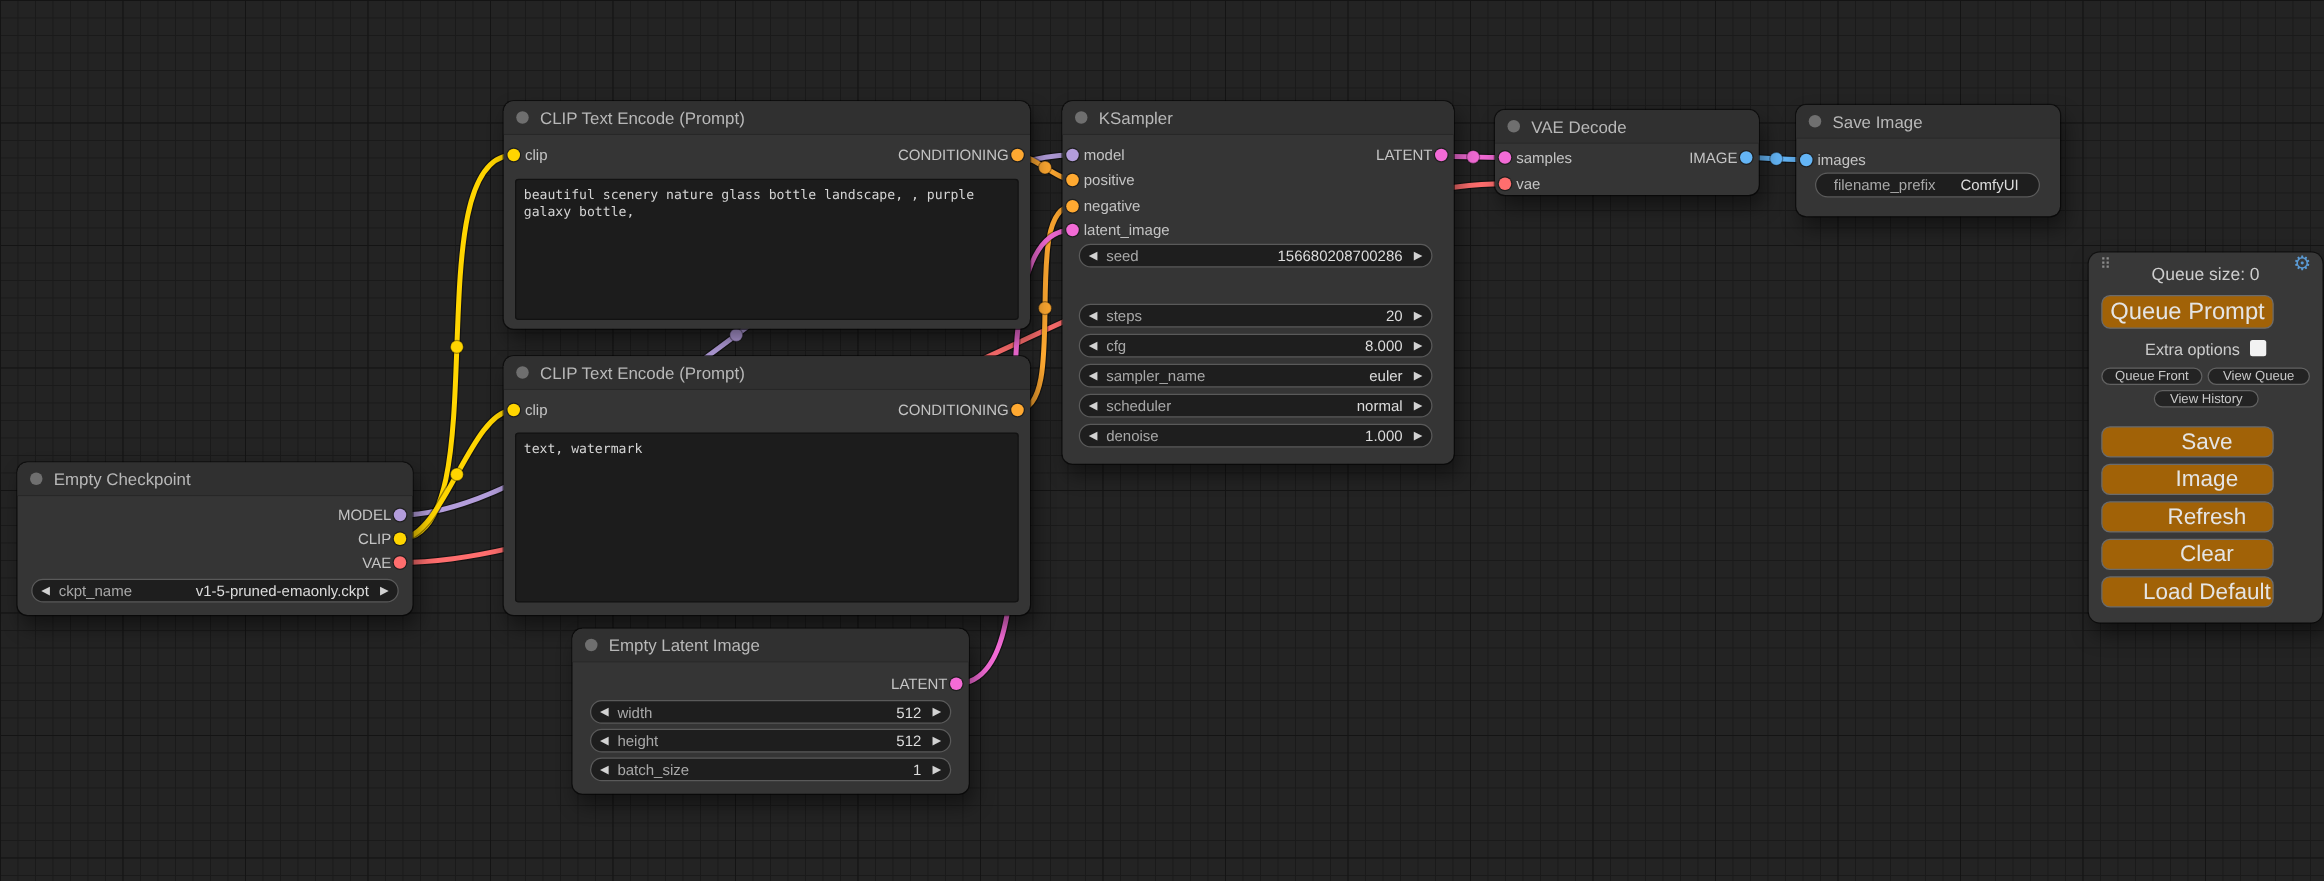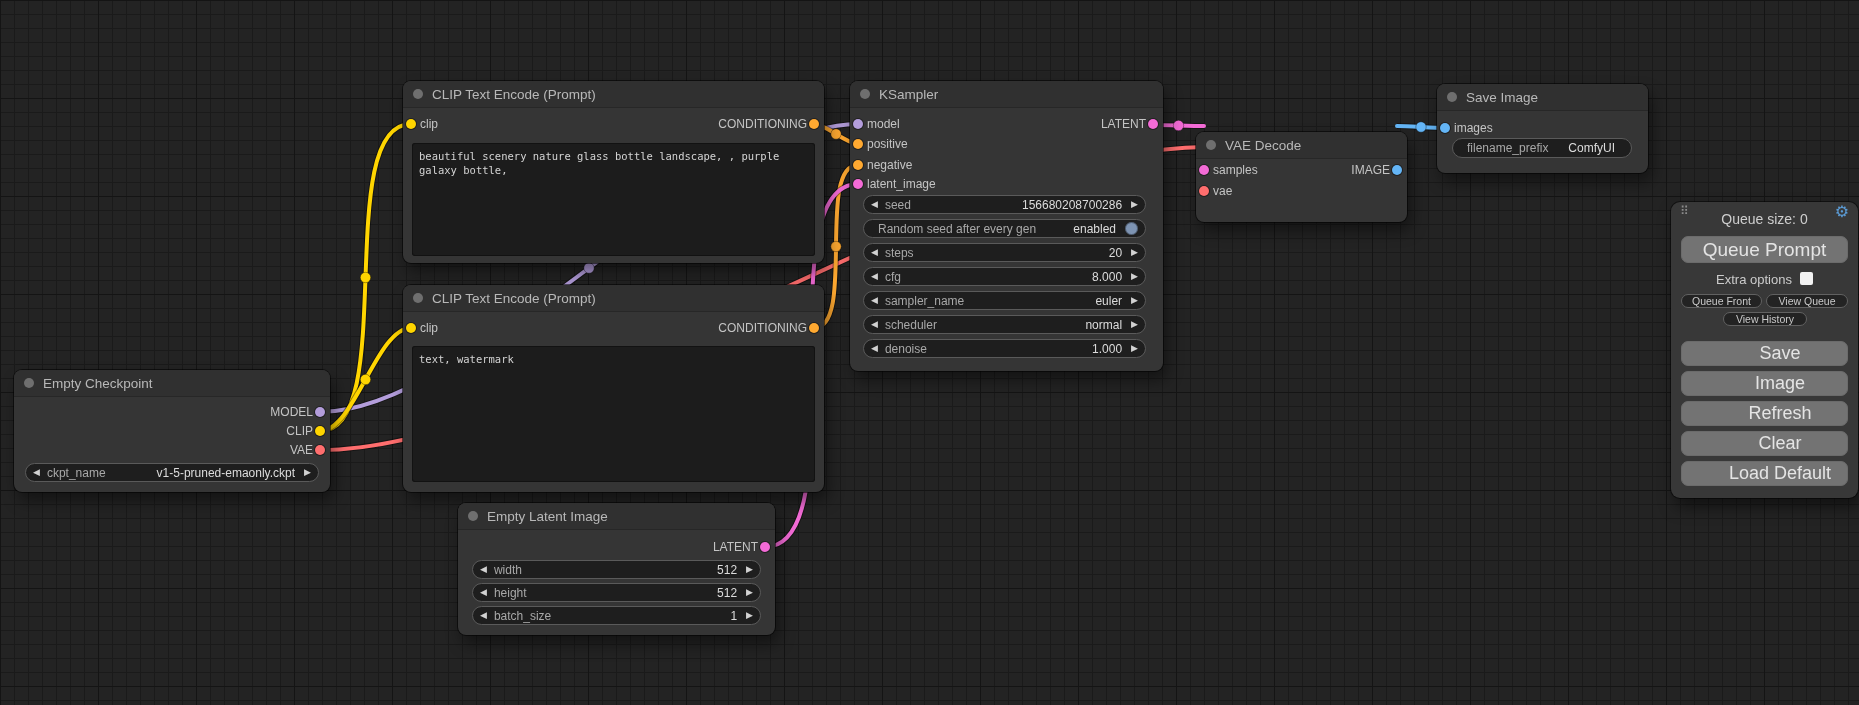--- a/index.html
+++ b/index.html
@@ -49,40 +49,40 @@
     position:absolute;background:#1c1c1c;border-radius:3px;box-shadow:inset 0 0 0 1px #121212;
     color:#d4d4d4;font-family:"DejaVu Sans Mono",monospace;font-size:10.5px;
     line-height:1.35;padding:6px 7px;box-sizing:border-box;white-space:pre-wrap;word-break:break-word;
   }
   
   #n-load{left:14px;top:370px;width:316px;height:122px;}
   #n-clip1{left:403px;top:81px;width:421px;height:182px;}
   #n-clip2{left:403px;top:285px;width:421px;height:207px;}
   #n-latent{left:458px;top:503px;width:317px;height:132px;}
   #n-ksampler{left:850px;top:81px;width:313px;height:290px;}
-  #n-vae{left:1196px;top:88px;width:211px;height:90px;margin-top:44px;}
+  #n-vae{left:1196px;top:88px;width:211px;height:68px;}
   #n-save{left:1437px;top:84px;width:211px;height:89px;}
   #n-ksampler .widget{left:13px;width:283px;}
   #n-latent .widget{left:14px;width:289px;}
   #n-load .widget{left:11px;width:294px;}
   #n-save .widget{left:15px;width:180px;}
   
   #queue{
     position:absolute;z-index:3;left:1671px;top:202px;width:187px;height:296px;
     background:#383838;border-radius:9px;
     box-shadow:0 0 0 1px rgba(0,0,0,.5),4px 9px 16px rgba(0,0,0,.5);
   }
   .q-header{position:absolute;top:7px;left:0;right:0;height:20px;display:flex;
     align-items:center;color:#cecece;font-size:14px;}
   .q-handle{position:absolute;left:9px;top:2px;width:10px;height:16px;color:#8b8b8b;
     font-size:12px;line-height:15px;letter-spacing:-1px;}
   .q-size{flex:1;text-align:center;}
   .q-gear{position:absolute;right:9px;top:0px;font-size:16px;color:#5b9bd5;line-height:20px;}
   .qbtn{
-    position:absolute;left:10px;width:167px;background:#737373;border:1px solid #6b6b6b;
+    position:absolute;left:10px;width:138px;background:#a16207;border:1px solid #6b6b6b;
     border-radius:7px;color:#e4e4e4;display:flex;align-items:center;justify-content:center;
     box-sizing:border-box;
   }
   .qbtn.big{height:25px;font-size:18px;padding-left:31px;}
   .qbtn.prompt{top:34px;height:27px;font-size:19px;}
   .qbtn.small{height:14px;border-radius:8px;background:#232323;border:1px solid #616161;
     color:#c9c9c9;font-size:10.5px;width:auto;}
   .extra-row{position:absolute;top:70px;left:0;right:0;display:flex;align-items:flex-start;
     justify-content:center;gap:8px;color:#cccccc;font-size:13px;}
   .checkbox{width:13px;height:13px;background:#f2f2f2;border-radius:2px;}
@@ -224,25 +224,20 @@
   <div class="prow in" style="top:93px">
     <span class="pdot inp" style="background: rgb(243, 107, 214);"></span>
     <span>latent_image</span>
   </div>
   <div class="widget" style="top:114px">
     <span class="arr">◀</span>
     <span class="wname">seed</span>
     <span class="wval">156680208700286</span>
     <span class="arr">▶</span>
   </div>
-  <div class="widget noarr" style="top:138px">
-    <span class="wname">Random seed after every gen</span>
-    <span class="wval">enabled</span>
-    <span class="toggle-dot"></span>
-  </div>
   <div class="widget" style="top:162px">
     <span class="arr">◀</span>
     <span class="wname">steps</span>
     <span class="wval">20</span>
     <span class="arr">▶</span>
   </div>
   <div class="widget" style="top:186px">
     <span class="arr">◀</span>
     <span class="wname">cfg</span>
     <span class="wval">8.000</span>

